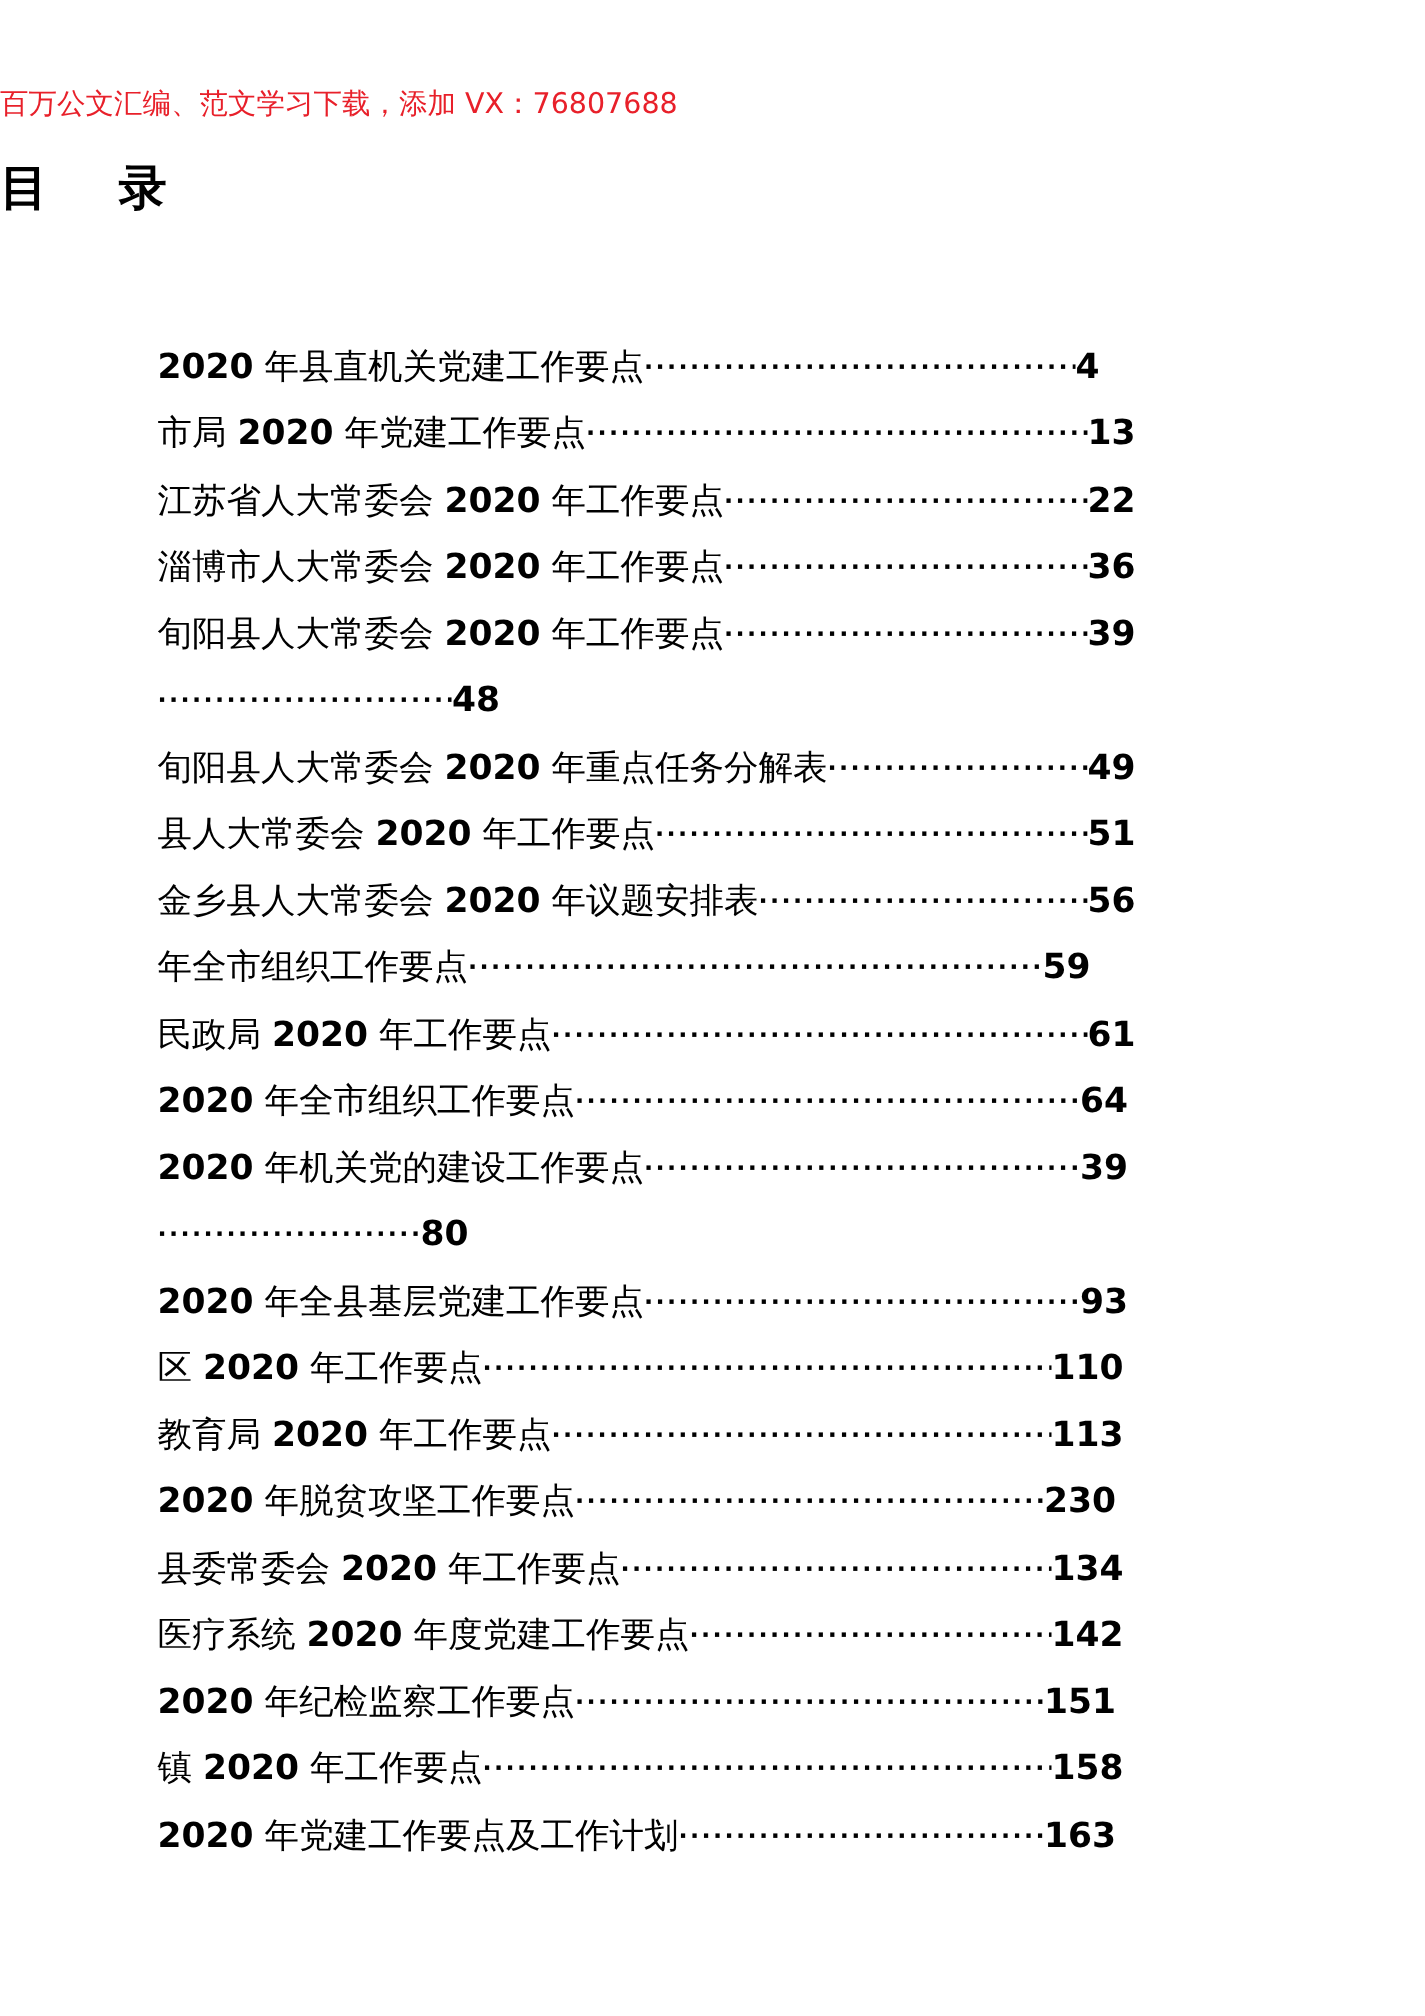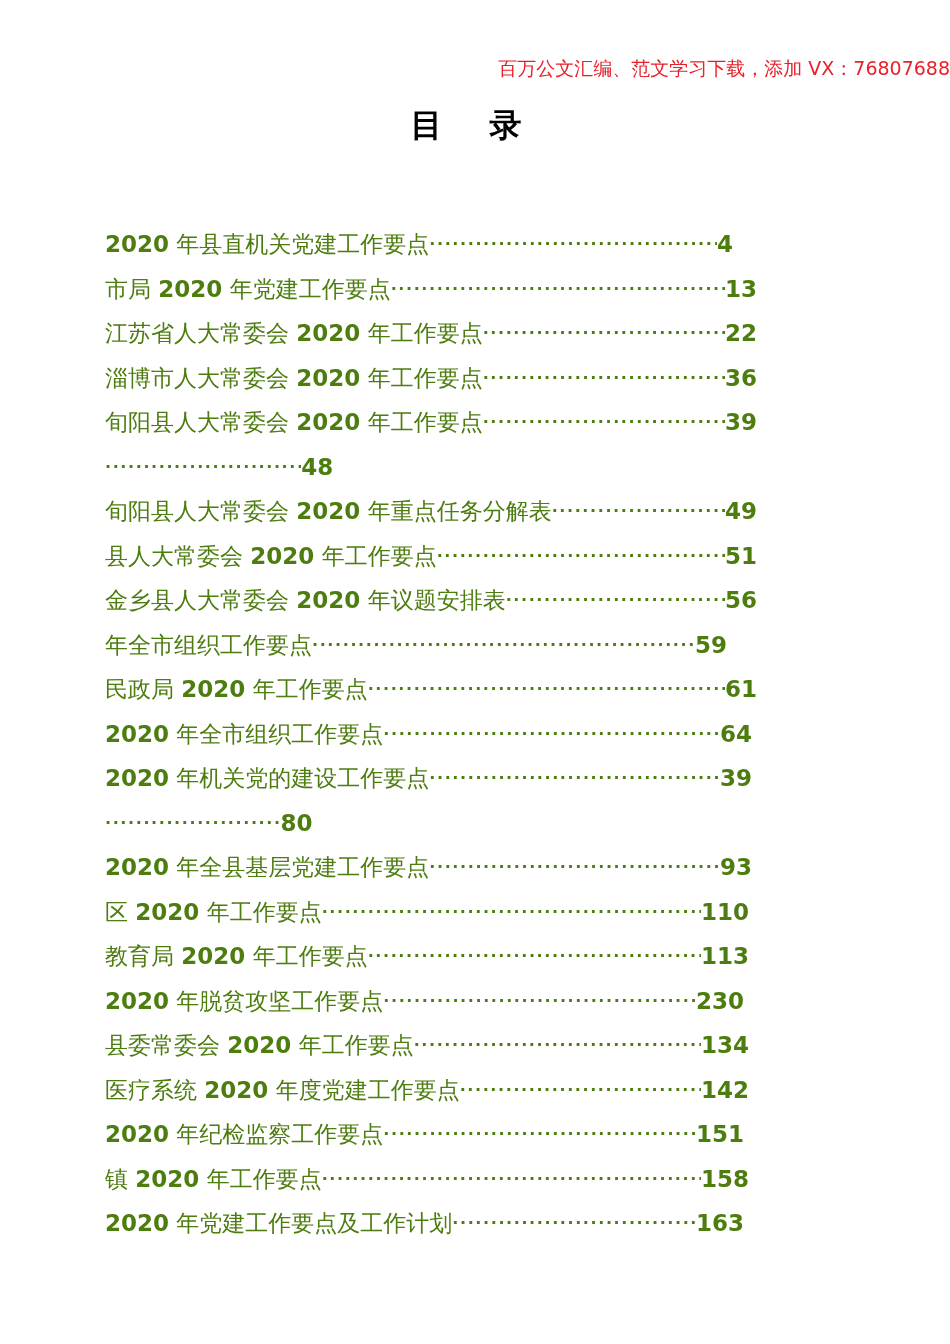--- a/index.html
+++ b/index.html
@@ -1,31 +1,31 @@
 <!DOCTYPE html>
 <html><head>
 <meta charset="utf-8">
 <style>
   html, body { margin: 0; padding: 0; background: #ffffff; }
   body { width: 950px; height: 1344px; position: relative; overflow: hidden; }
   .header-note {
     position: absolute; left: 0; top: 56px; width: 950px;
-    text-align: right; color: #e8202a;
+    text-align: left; color: #e8202a;
     font-family: "DejaVu Sans", sans-serif; font-size: 19px; letter-spacing: 0px;
   }
   .toc-title {
-    position: absolute; left: 0; top: 104px; width: 950px; text-align: center;
+    position: absolute; left: 0; top: 104px; width: 950px; 
     font-family: "DejaVu Serif", serif; font-size: 32px; font-weight: bold; color: #000;
     letter-spacing: 18px;
   }
   .toc-list { position: absolute; left: 105px; top: 222px; width: 680px; }
   .toc-entry {
     height: 44.5px; line-height: 44px; white-space: nowrap;
-    font-family: "DejaVu Sans", sans-serif; font-size: 23px; color: #4d7c0f;
-    display: flex; align-items: flex-start;
+    font-family: "DejaVu Sans", sans-serif; font-size: 23px; color: #000000;
+    display: flex; align-items: flex-end;
   }
   .toc-text { letter-spacing: 0px; }
   .toc-text b { font-weight: bold; }
   .toc-dots {
     display: inline-block; overflow: hidden; letter-spacing: 1.6px;
     font-weight: bold; font-size: 16px;
   }
   .toc-page { font-weight: bold; }
 </style>
 </head>

